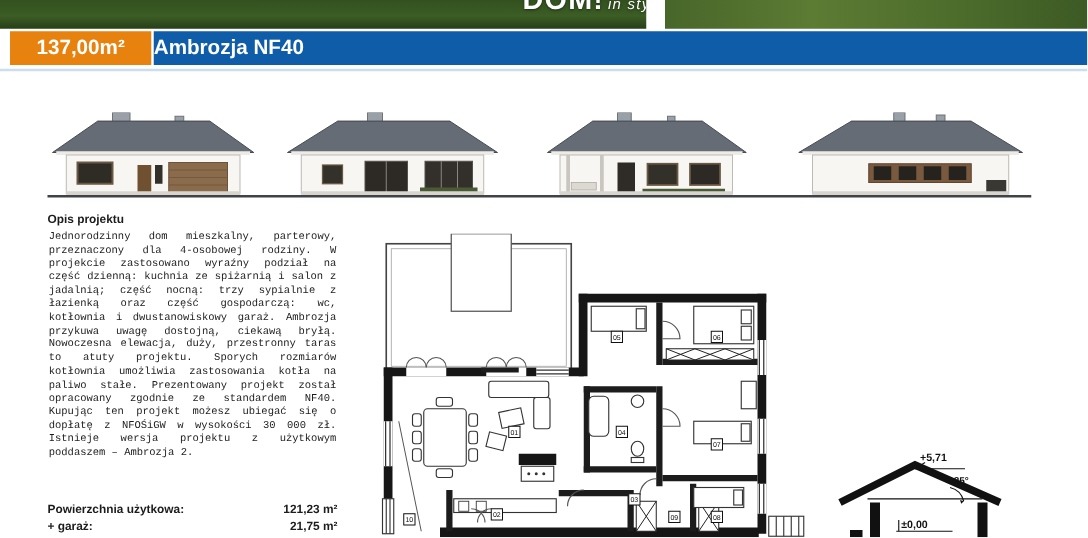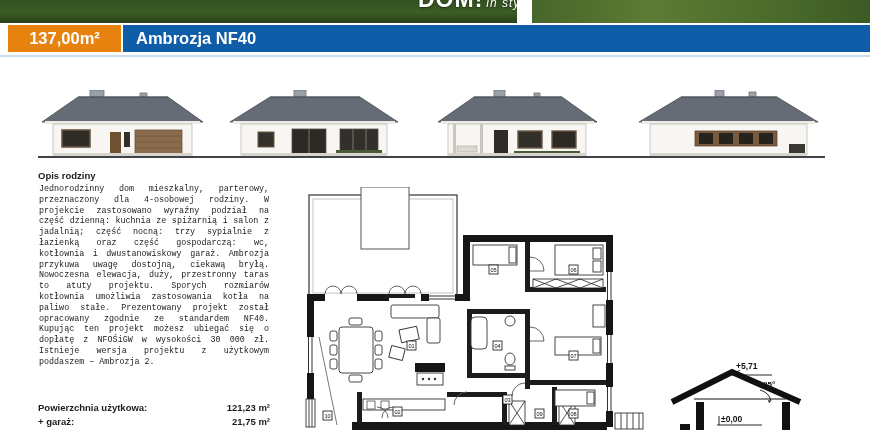--- a/index.html
+++ b/index.html
@@ -14,21 +14,21 @@
   .photo-right{left:532px;top:0;width:338px;height:23px;
     background:linear-gradient(90deg,#47662a 0%,#5c7b33 35%,#4c6c2c 70%,#3c5a24 100%);}
   .logo{position:absolute;left:418px;top:-14px;color:#fff;white-space:nowrap;
         font-weight:bold;font-size:23px;letter-spacing:1px;text-shadow:0 1px 2px rgba(0,0,0,.5);}
   .logo .sub{font-size:12px;font-style:italic;font-weight:normal;margin-left:3px;}
 
   
   .badge-area{left:8px;top:25px;width:113px;height:27px;background:var(--accent_orange);
     color:#fff;font-weight:bold;font-size:16.5px;display:flex;align-items:center;justify-content:center;}
   .title-bar{left:123px;top:25px;width:747px;height:27px;background:var(--accent_blue);
-    color:#fff;font-weight:bold;font-size:16.5px;display:flex;align-items:center;padding-left:13px;box-sizing:border-box;}
+    color:#fff;font-weight:bold;font-size:16.5px;display:flex;align-items:center;box-sizing:border-box;}
   .rule{left:0;top:55px;width:870px;height:2px;background:var(--rule_blue);}
 
   
   .groundline{left:38px;top:156px;width:787px;height:2px;background:var(--ground);}
 
   
   .desc{left:38px;top:170px;width:232px;color:#1c1c1c;}
   .desc h3{margin:0 0 3px 0;font-size:9.5px;font-weight:bold;}
   .desc p{margin:1px;font-size:8.4px;line-height:10.8px;text-align:justify;font-family:Liberation Mono, monospace;}
 
@@ -118,21 +118,21 @@
     <rect x="82" y="43" width="14" height="11" fill="#26231f"></rect>
     <rect x="102" y="43" width="14" height="11" fill="#26231f"></rect>
     <rect x="122" y="43" width="14" height="11" fill="#26231f"></rect>
     <rect x="152" y="54" width="16" height="11" fill="#3a3833"></rect>
     <rect x="13" y="63" width="157" height="3" fill="#d8d5cf"></rect>
   </svg>
 
   <div class="abs groundline"></div>
 
   <div class="abs desc">
-    <h3>Opis rodziny</h3>
+    <h3>Opis projektu</h3>
     <p>Jednorodzinny dom mieszkalny, parterowy, przeznaczony dla 4-osobowej rodziny. W projekcie zastosowano wyraźny podział na część dzienną: kuchnia ze spiżarnią i salon z jadalnią; część nocną: trzy sypialnie z łazienką oraz część gospodarczą: wc, kotłownia i dwustanowiskowy garaż. Ambrozja przykuwa uwagę dostojną, ciekawą bryłą. Nowoczesna elewacja, duży, przestronny taras to atuty projektu. Sporych rozmiarów kotłownia umożliwia zastosowania kotła na paliwo stałe. Prezentowany projekt został opracowany zgodnie ze standardem NF40. Kupując ten projekt możesz ubiegać się o dopłatę z NFOŚiGW w wysokości 30 000 zł. Istnieje wersja projektu z użytkowym poddaszem – Ambrozja 2.</p>
   </div>
 
   <div class="abs areas">
     <div class="area-row">
       <span>Powierzchnia użytkowa:</span>
       <span>121,23 m²</span>
     </div>
     <div class="area-row">
       <span>+ garaż:</span>

